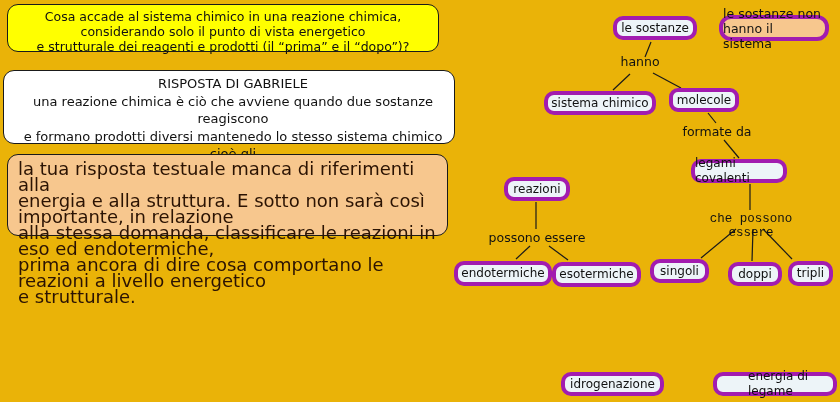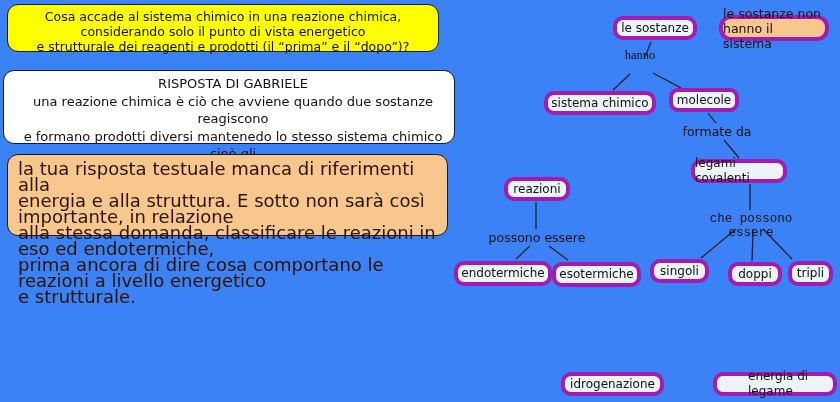--- a/index.html
+++ b/index.html
@@ -3,21 +3,21 @@
 <meta charset="utf-8">
 <style>
   html,body{margin:0;padding:0;}
   body{
     font-family:"DejaVu Sans","Liberation Sans",sans-serif;
     background:#fafafa;
   }
   #canvas{
     position:relative;
     width:840px;height:402px;
-    background:#3b82f6;
+    background:#eab308;
     overflow:hidden;
   }
   .abs{position:absolute;box-sizing:border-box;}
   
   .annot{
     border:1px solid #1a1a1a;
     border-radius:11px;
     font-size:12.5px;
     color:#111;
     white-space:pre-line;
@@ -126,21 +126,21 @@
   <div class="abs node" style="left:650px;top:259px;width:59px;height:24px;">singoli</div>
 
   <div class="abs node" style="left:728px;top:262px;width:54px;height:24px;">doppi</div>
 
   <div class="abs node" style="left:788px;top:261px;width:45px;height:25px;">tripli</div>
 
   <div class="abs node" style="left:561px;top:372px;width:103px;height:24px;">idrogenazione</div>
 
   <div class="abs node" style="left:713px;top:372px;width:124px;height:24px;padding-left:31px;">energia di legame</div>
 
-  <div class="abs link-label" style="left:610px;top:48px;width:60px;font-family:Liberation Serif, serif;">hanno</div>
+  <div class="abs link-label" style="left:610px;top:54px;width:60px;">hanno</div>
 
   <div class="abs link-label" style="left:677px;top:124px;width:80px;">formate da</div>
 
   <div class="abs link-label" style="left:691px;top:212px;width:120px;font-family:Liberation Mono, monospace;">che possono essere</div>
 
   <div class="abs link-label" style="left:487px;top:230px;width:100px;">possono essere</div>
 
 </div>
 
 </body></html>

